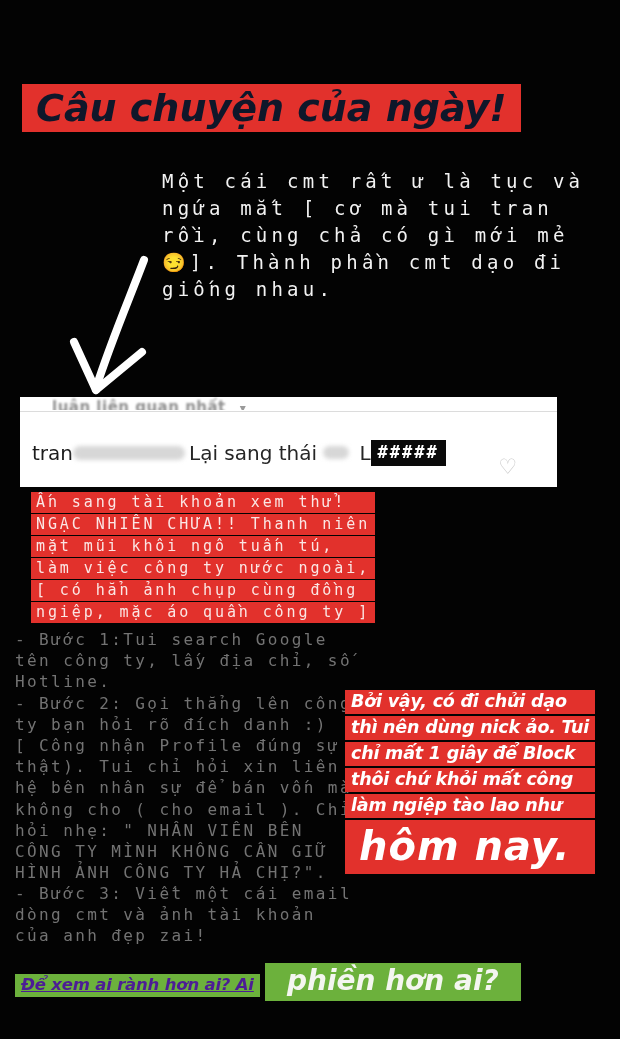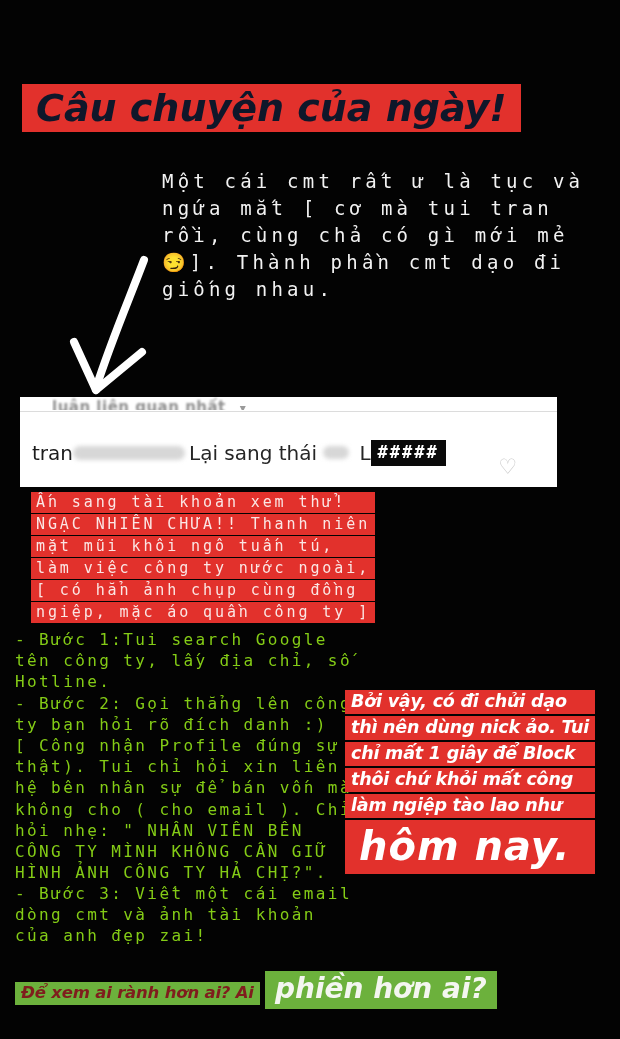--- a/index.html
+++ b/index.html
@@ -68,35 +68,35 @@
     font-size:17.5px;color:#fff;line-height:21px;padding:1px 6px 2px;margin-bottom:2px;
     white-space:nowrap;letter-spacing:-0.2px;
   }
   .red-right .strip.big{
     font-size:40px;line-height:48px;padding:2px 14px 4px;letter-spacing:1px;margin-top:1px;
   }
   
   .steps{
     position:absolute;left:15px;
     font-family:"DejaVu Sans Mono",monospace;font-size:16px;letter-spacing:2.4px;
-    line-height:21.2px;color:#84cc16;white-space:nowrap;
+    line-height:21.2px;color:#737373;white-space:nowrap;
   }
   .steps1{top:629px;}
   .steps2{top:883px;}
   
   .green{position:absolute;left:15px;top:963px;}
   .green .strip{background:#6cb13c;white-space:nowrap;}
   .green .g1{
     font-family:"DejaVu Sans",sans-serif;font-weight:bold;font-style:italic;
-    font-size:16.5px;color:#7f1d1d;line-height:20px;padding:1px 6px 2px;margin-bottom:1px;
-    letter-spacing:-0.2px;display:inline-block;
+    font-size:16.5px;color:#4c1d95;line-height:20px;padding:1px 6px 2px;margin-bottom:1px;
+    letter-spacing:-0.2px;display:inline-block;text-decoration:underline;
   }
   .green .g2{
     font-family:"DejaVu Sans",sans-serif;font-weight:bold;font-style:italic;
-    font-size:28px;color:#f4f6f0;line-height:34px;padding:1px 10px 3px;display:inline-block;margin-top:8px;
+    font-size:28px;color:#f4f6f0;line-height:34px;padding:1px 22px 3px;display:inline-block;
   }
   .line{display:block;}
 </style>
 </head>
 <body>
 
 <div class="stage">
 
   <div class="banner">Câu chuyện của ngày!</div>
 

